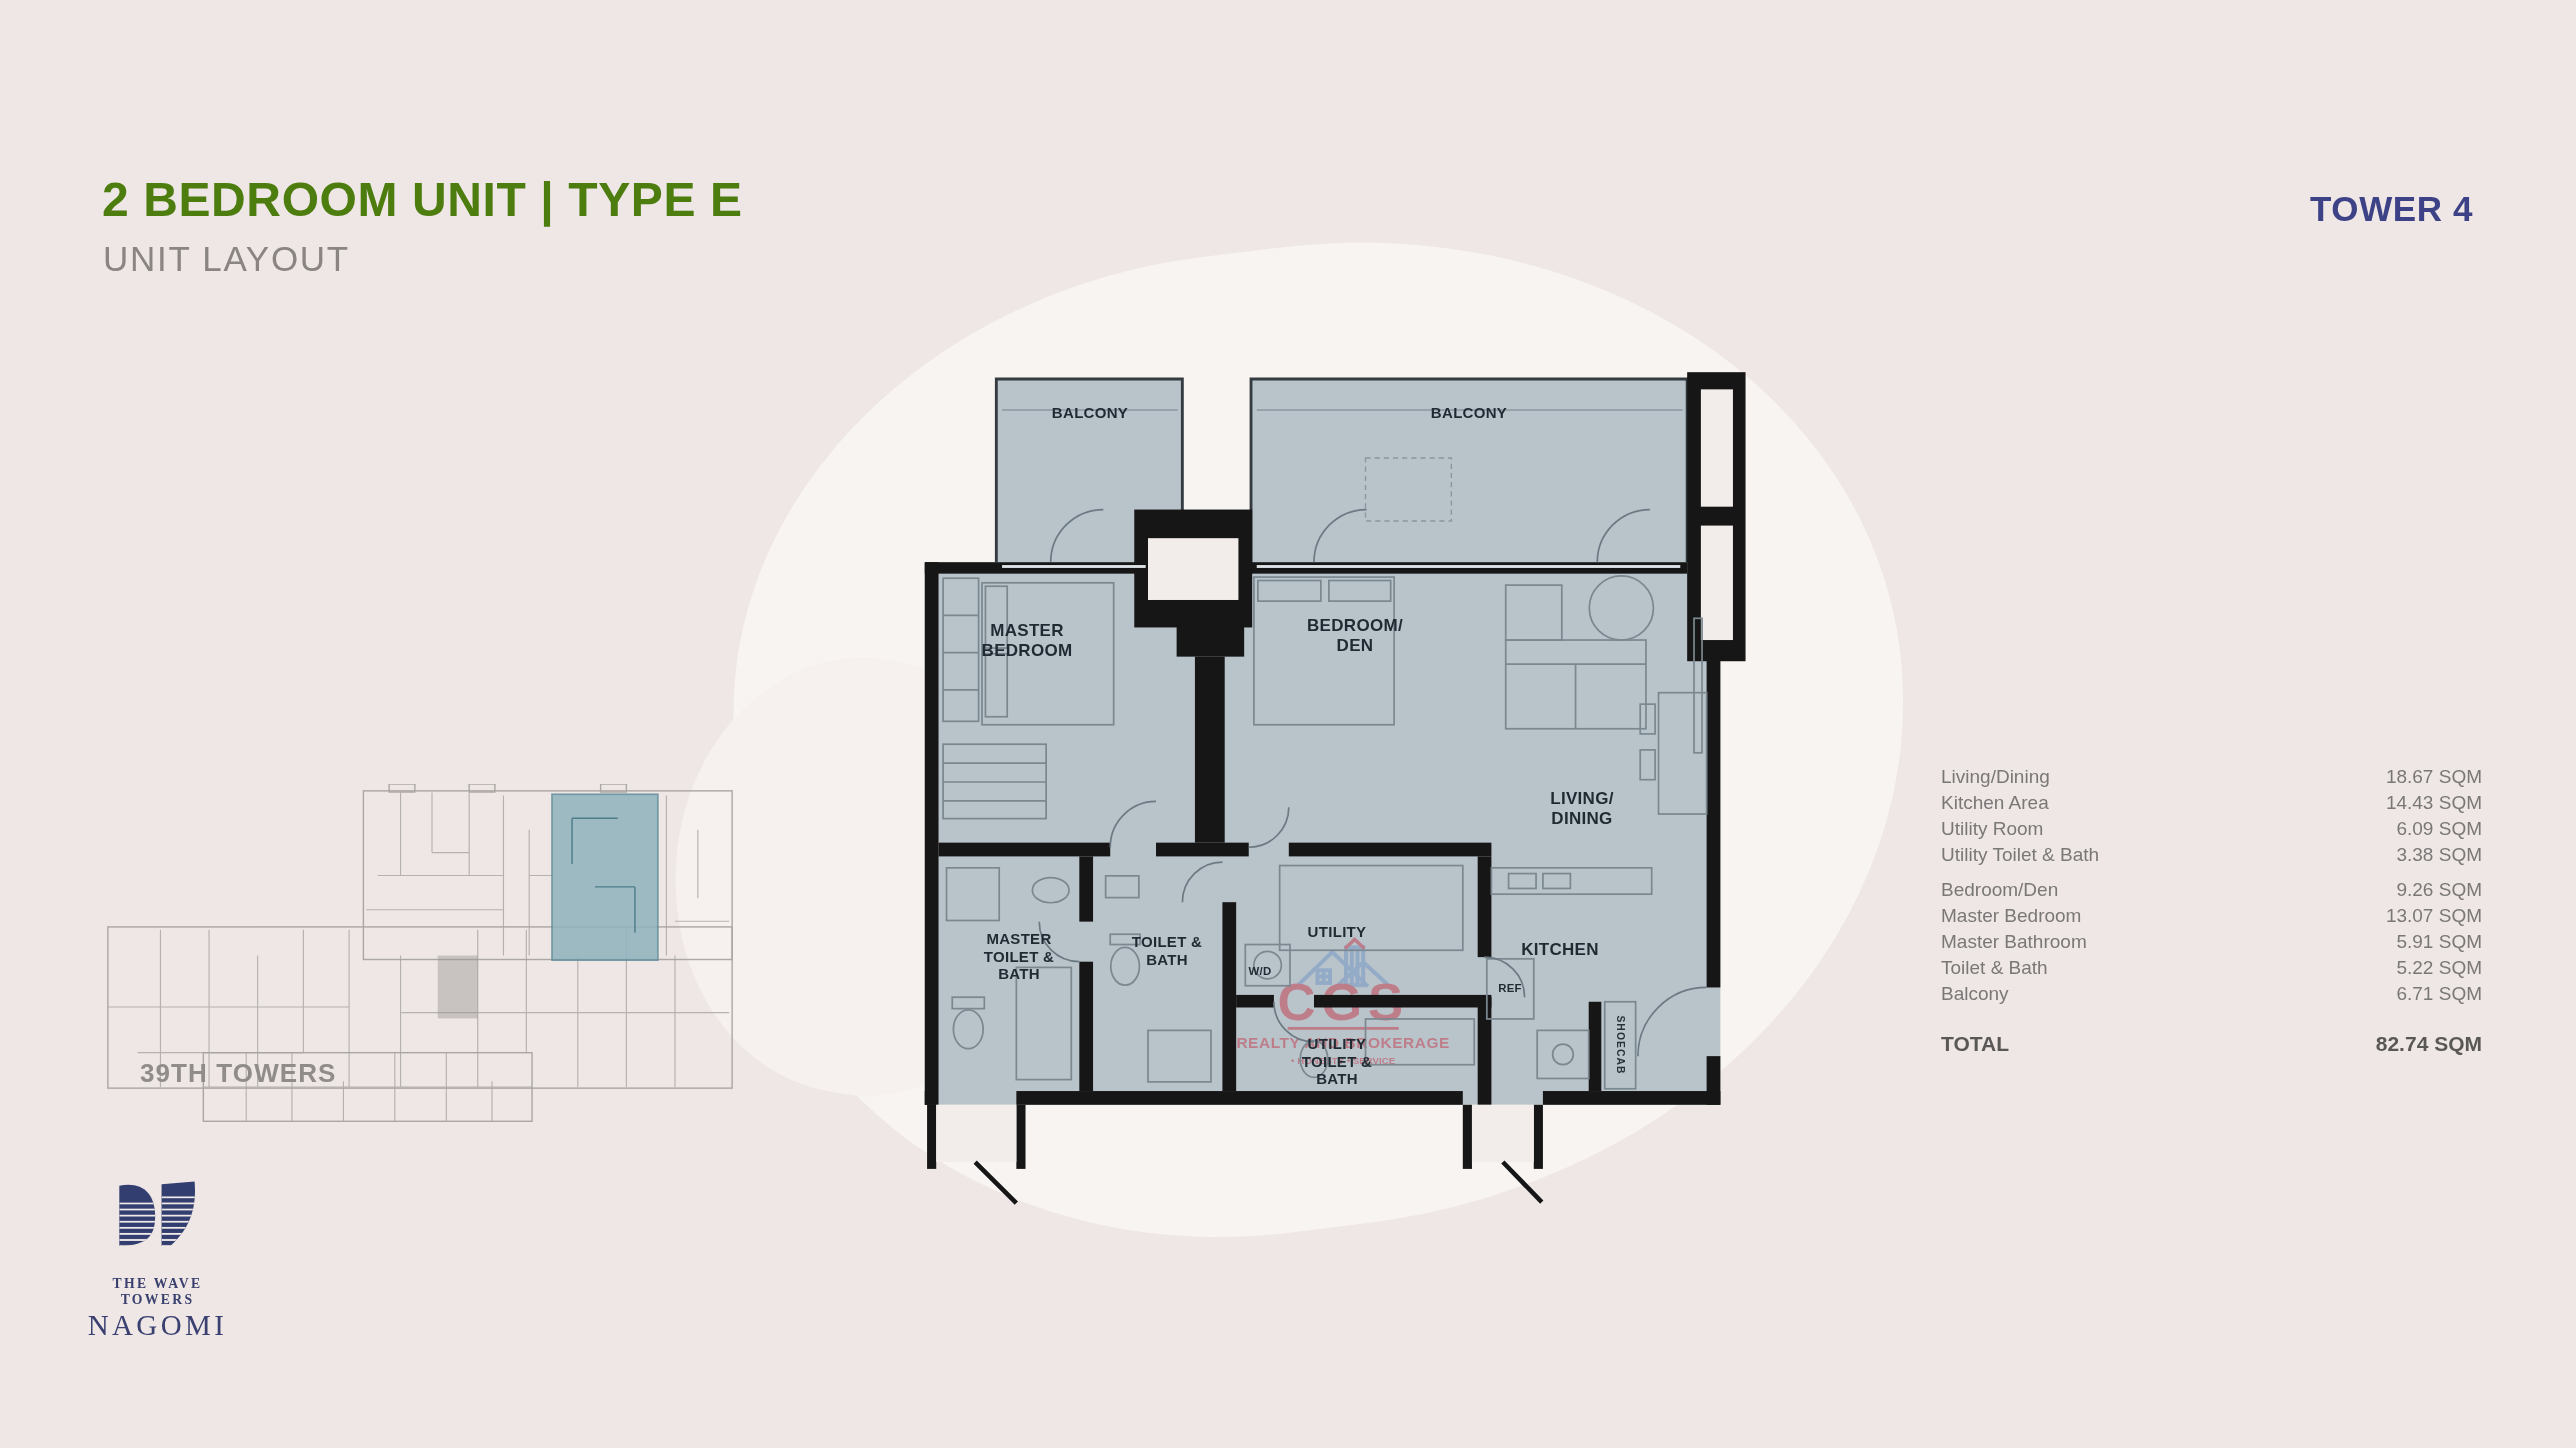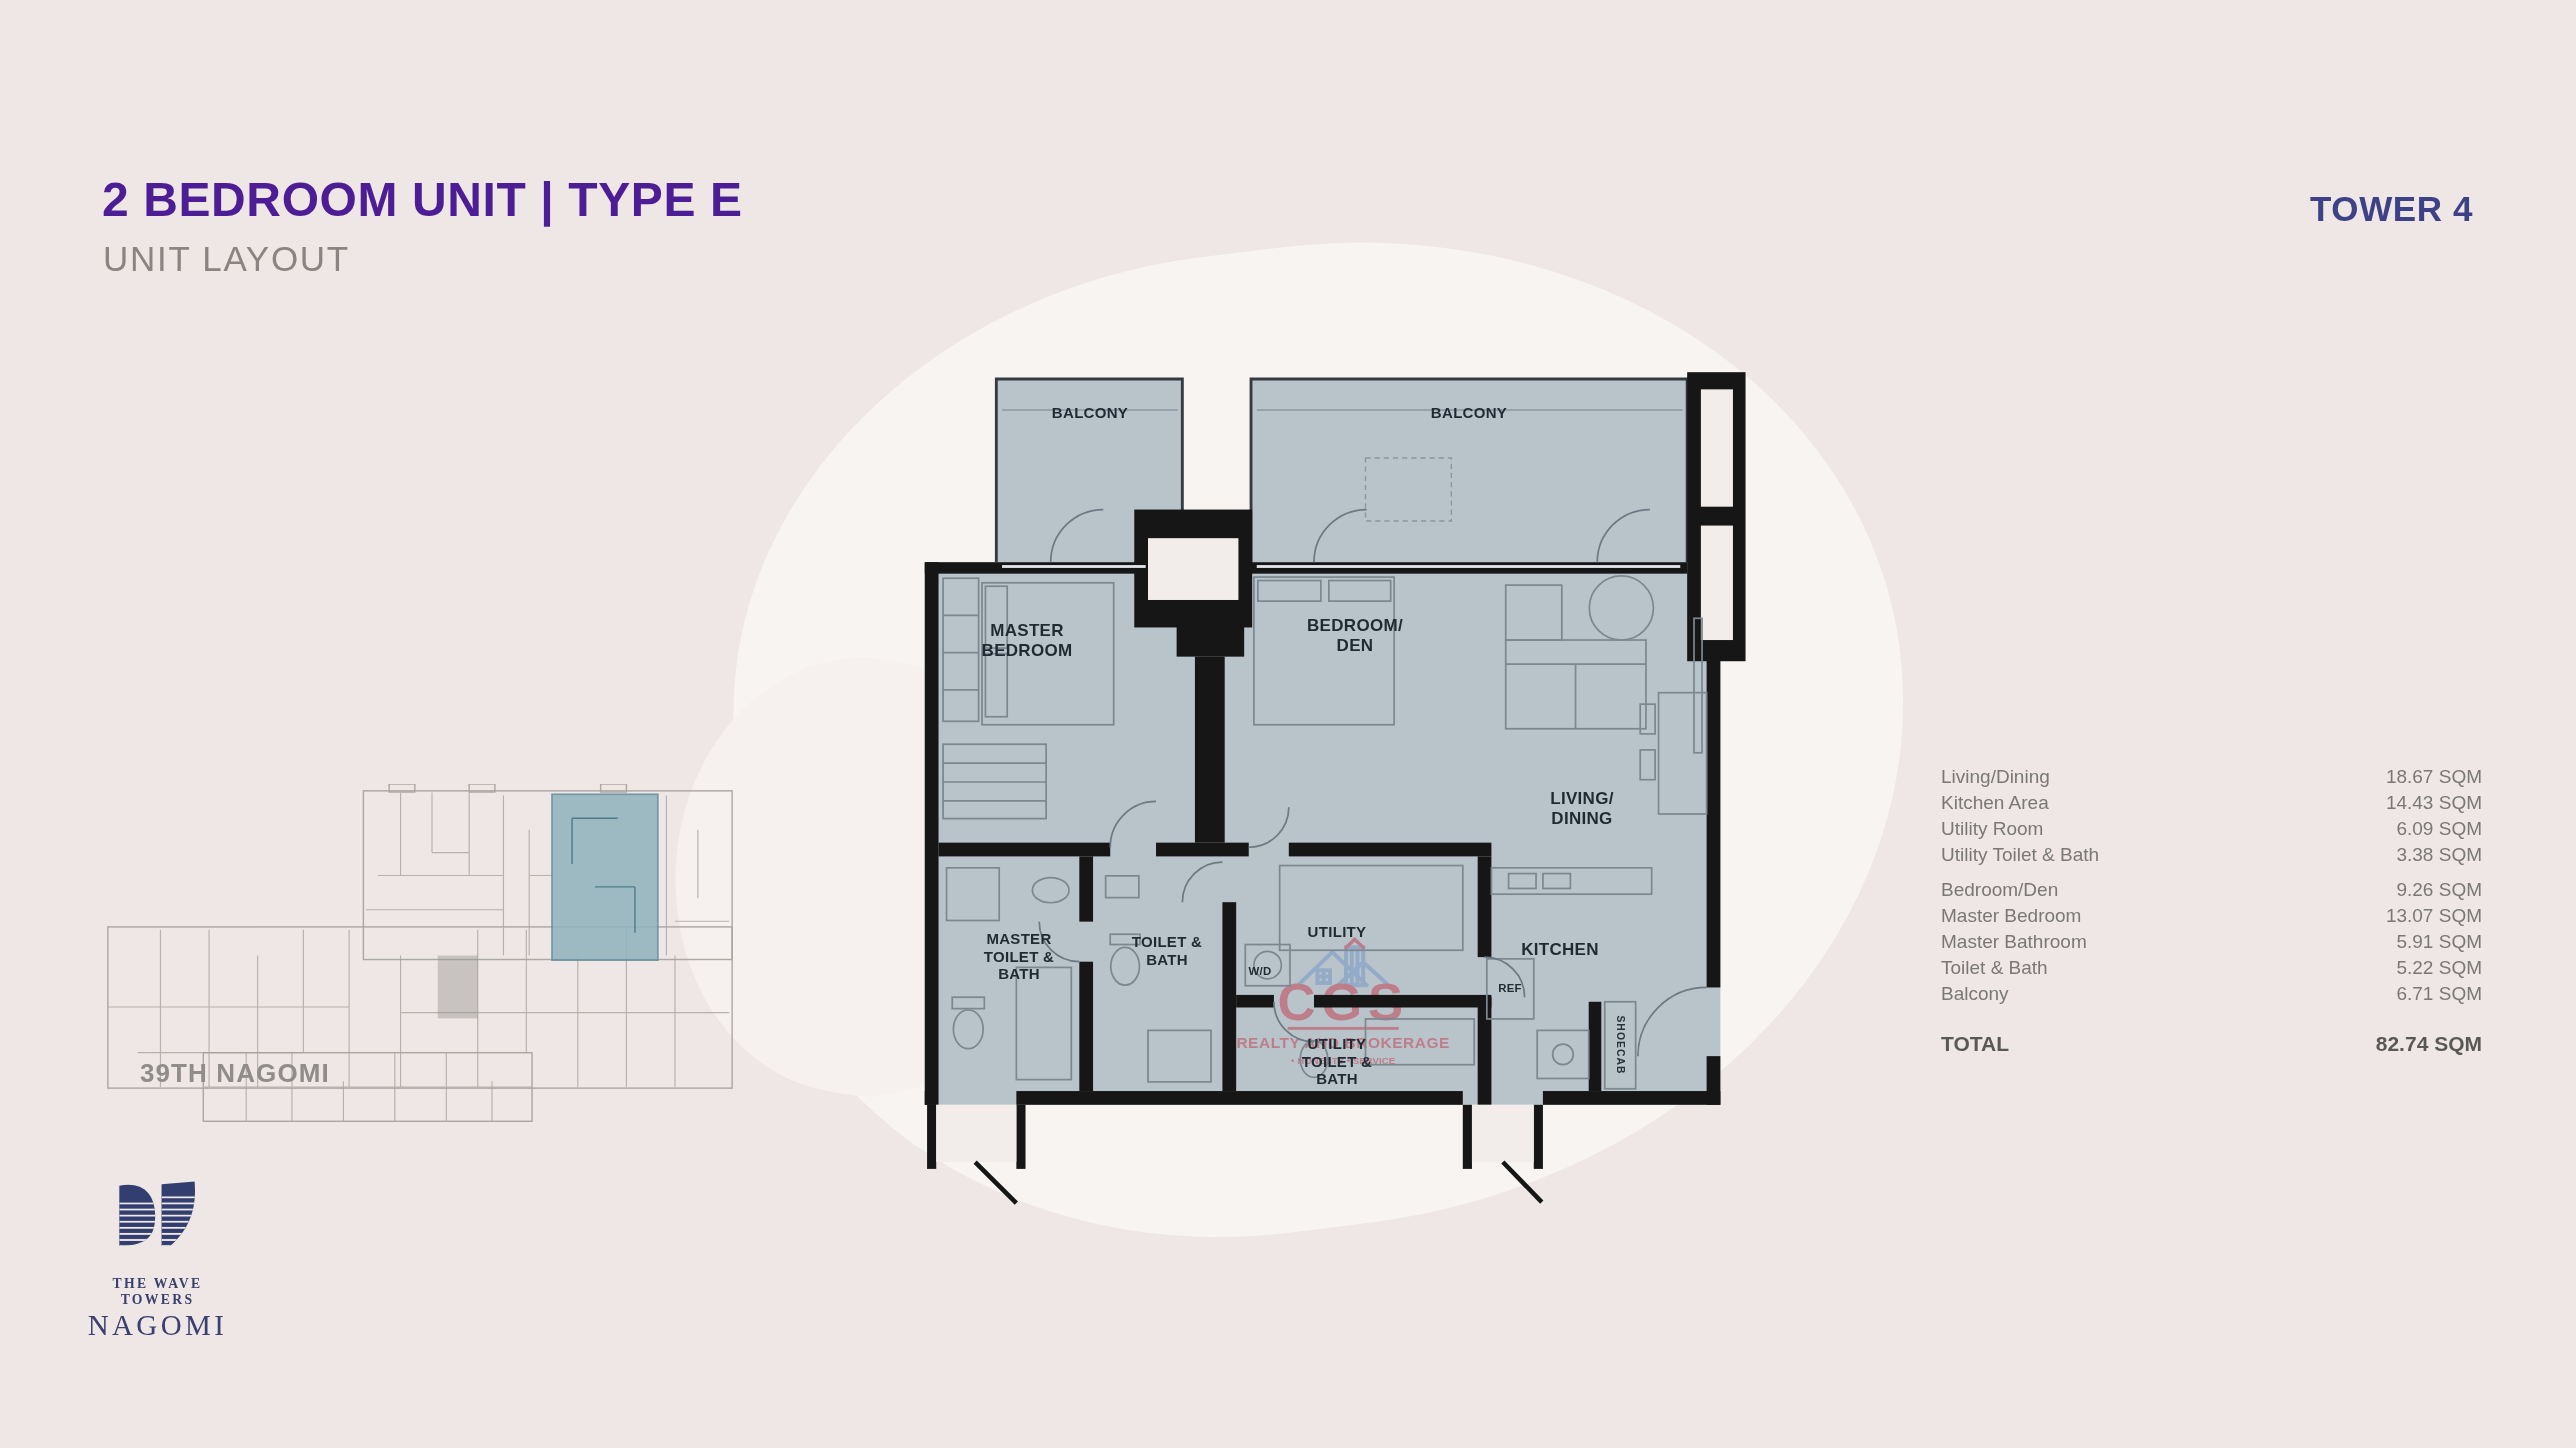--- a/index.html
+++ b/index.html
@@ -4,21 +4,21 @@
 <style>
   html,body{margin:0;padding:0;background:#eee7e5;}
   .canvas{position:relative;width:2576px;height:1449px;background:#eee7e5;overflow:hidden;
           font-family:"Liberation Sans", sans-serif;}
   
   .blob1{position:absolute;left:738px;top:246px;width:1168px;height:979px;background:#f8f4f1;
          border-radius:48% 52% 55% 45%;transform:rotate(-7deg);}
   .blob2{position:absolute;left:675px;top:658px;width:366px;height:435px;background:#f6f1ee;
          border-radius:50% 50% 45% 55%;transform:rotate(10deg);}
   
-  .title{position:absolute;left:102px;top:172px;font-size:48px;font-weight:bold;color:#4c1d95;letter-spacing:0.6px;}
+  .title{position:absolute;left:102px;top:172px;font-size:48px;font-weight:bold;color:#4d7c0f;letter-spacing:0.6px;}
   .subtitle{position:absolute;left:103px;top:239px;font-size:35px;font-weight:400;color:#8a8581;letter-spacing:1.7px;}
   .tower{position:absolute;right:103px;top:189px;font-size:35px;font-weight:bold;color:#3d4286;letter-spacing:0.6px;}
   
   .plan{position:absolute;left:879px;top:372px;width:890px;height:836px;}
   .plan svg{position:absolute;left:0;top:0;}
   .rlabel{position:absolute;transform:translate(-50%,-50%);text-align:center;font-weight:bold;color:#1f2a32;
           white-space:pre-line;line-height:1.18;letter-spacing:0.3px;}
   .lab30{font-size:17px;} .lab26{font-size:15px;} .lab20{font-size:11.4px;}
   .shoecab{position:absolute;transform:translate(-50%,-50%);font-weight:bold;color:#273239;font-size:10.3px;
            writing-mode:vertical-rl;letter-spacing:1.1px;}
@@ -230,21 +230,21 @@
         <path d="M100,255 V530 M185,255 V530 M270,300 V530 M350,255 V470 M430,255 V530 M520,300 V530
                  M655,255 V530 M740,255 V470 M830,300 V530 M915,255 V530 M1000,300 V530
                  M8,390 H430 M520,400 H1095 M60,470 H350"></path>
         <path d="M250,470 V590 M330,470 V590 M420,520 V590 M510,470 V590 M600,470 V590 M680,520 V590 M175,530 H750"></path>
       </g>
       <rect x="585" y="300" width="70" height="110" fill="#9a9692" opacity="0.45"></rect>
       <rect x="785" y="18" width="185" height="290" fill="#8fb3be" opacity="0.85" stroke="#5d8b99" stroke-width="3"></rect>
       <path d="M820,60 H900 M820,60 V140 M860,180 H930 M930,180 V260" stroke="#4f7c8a" stroke-width="2.5" fill="none"></path>
     </svg>
   </div>
-  <div class="floorlabel">39TH NAGOMI</div>
+  <div class="floorlabel">39TH TOWERS</div>
 
   <div class="area">
     <div class="arow">
       <span class="l">Living/Dining</span>
       <span class="v">18.67 SQM</span>
     </div>
     <div class="arow">
       <span class="l">Kitchen Area</span>
       <span class="v">14.43 SQM</span>
     </div>

